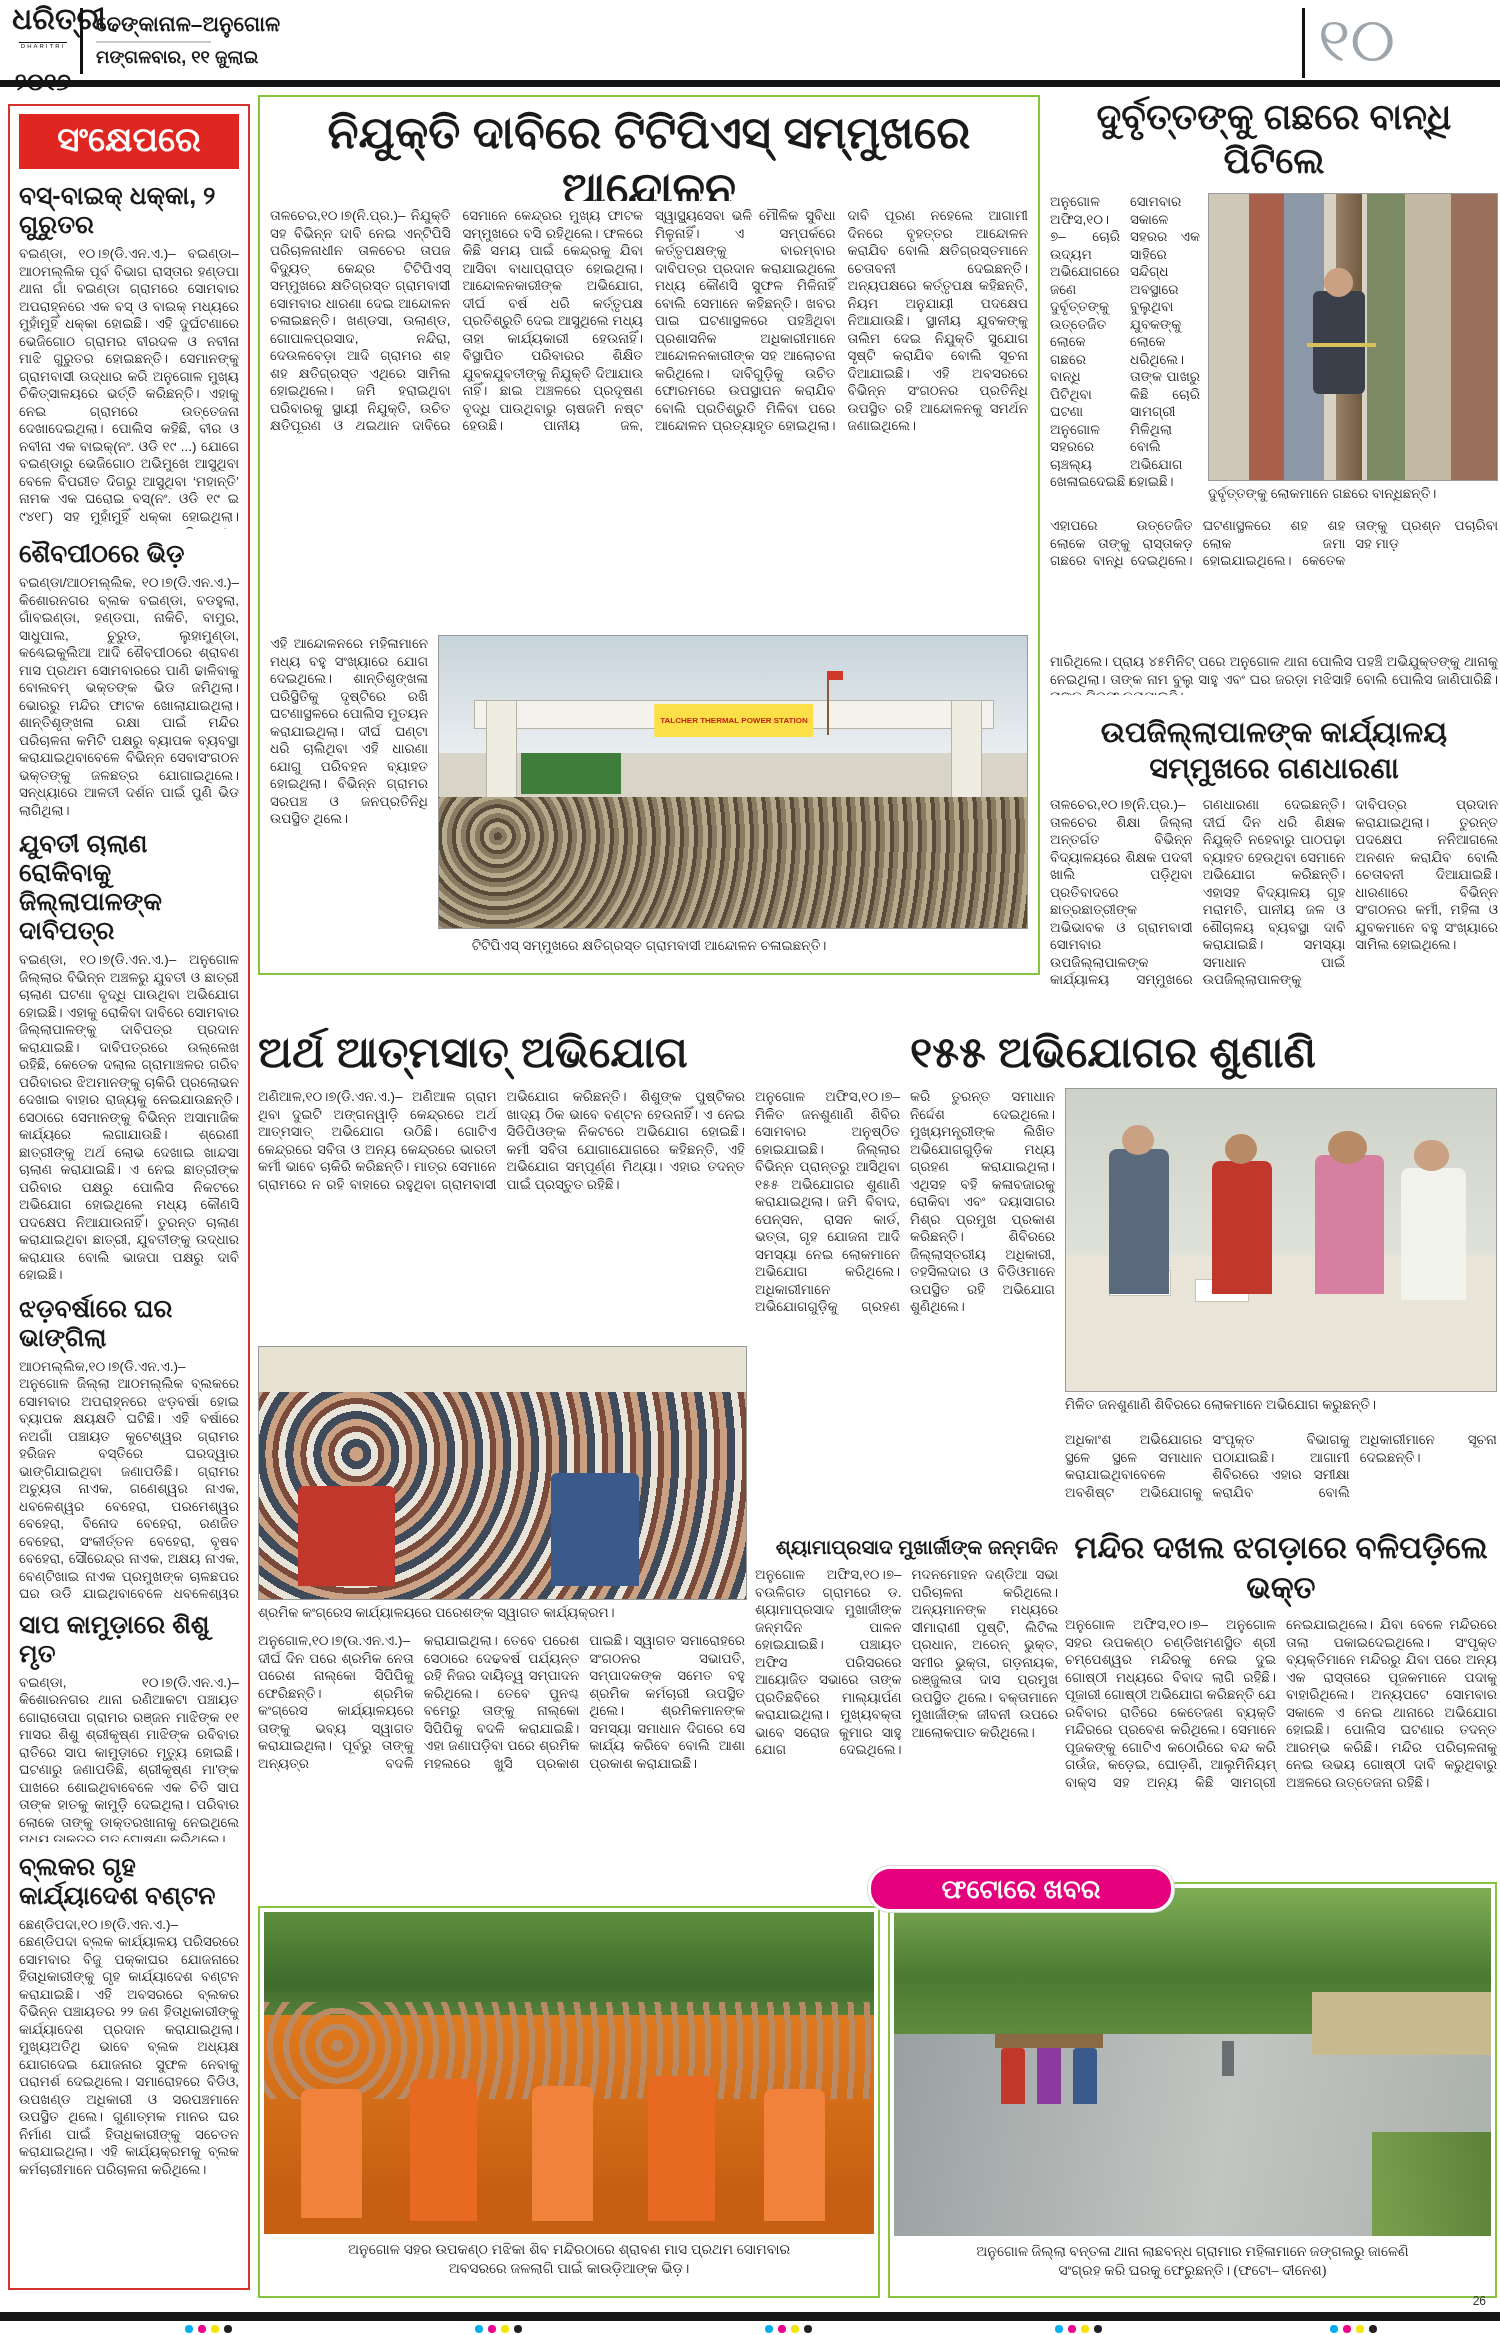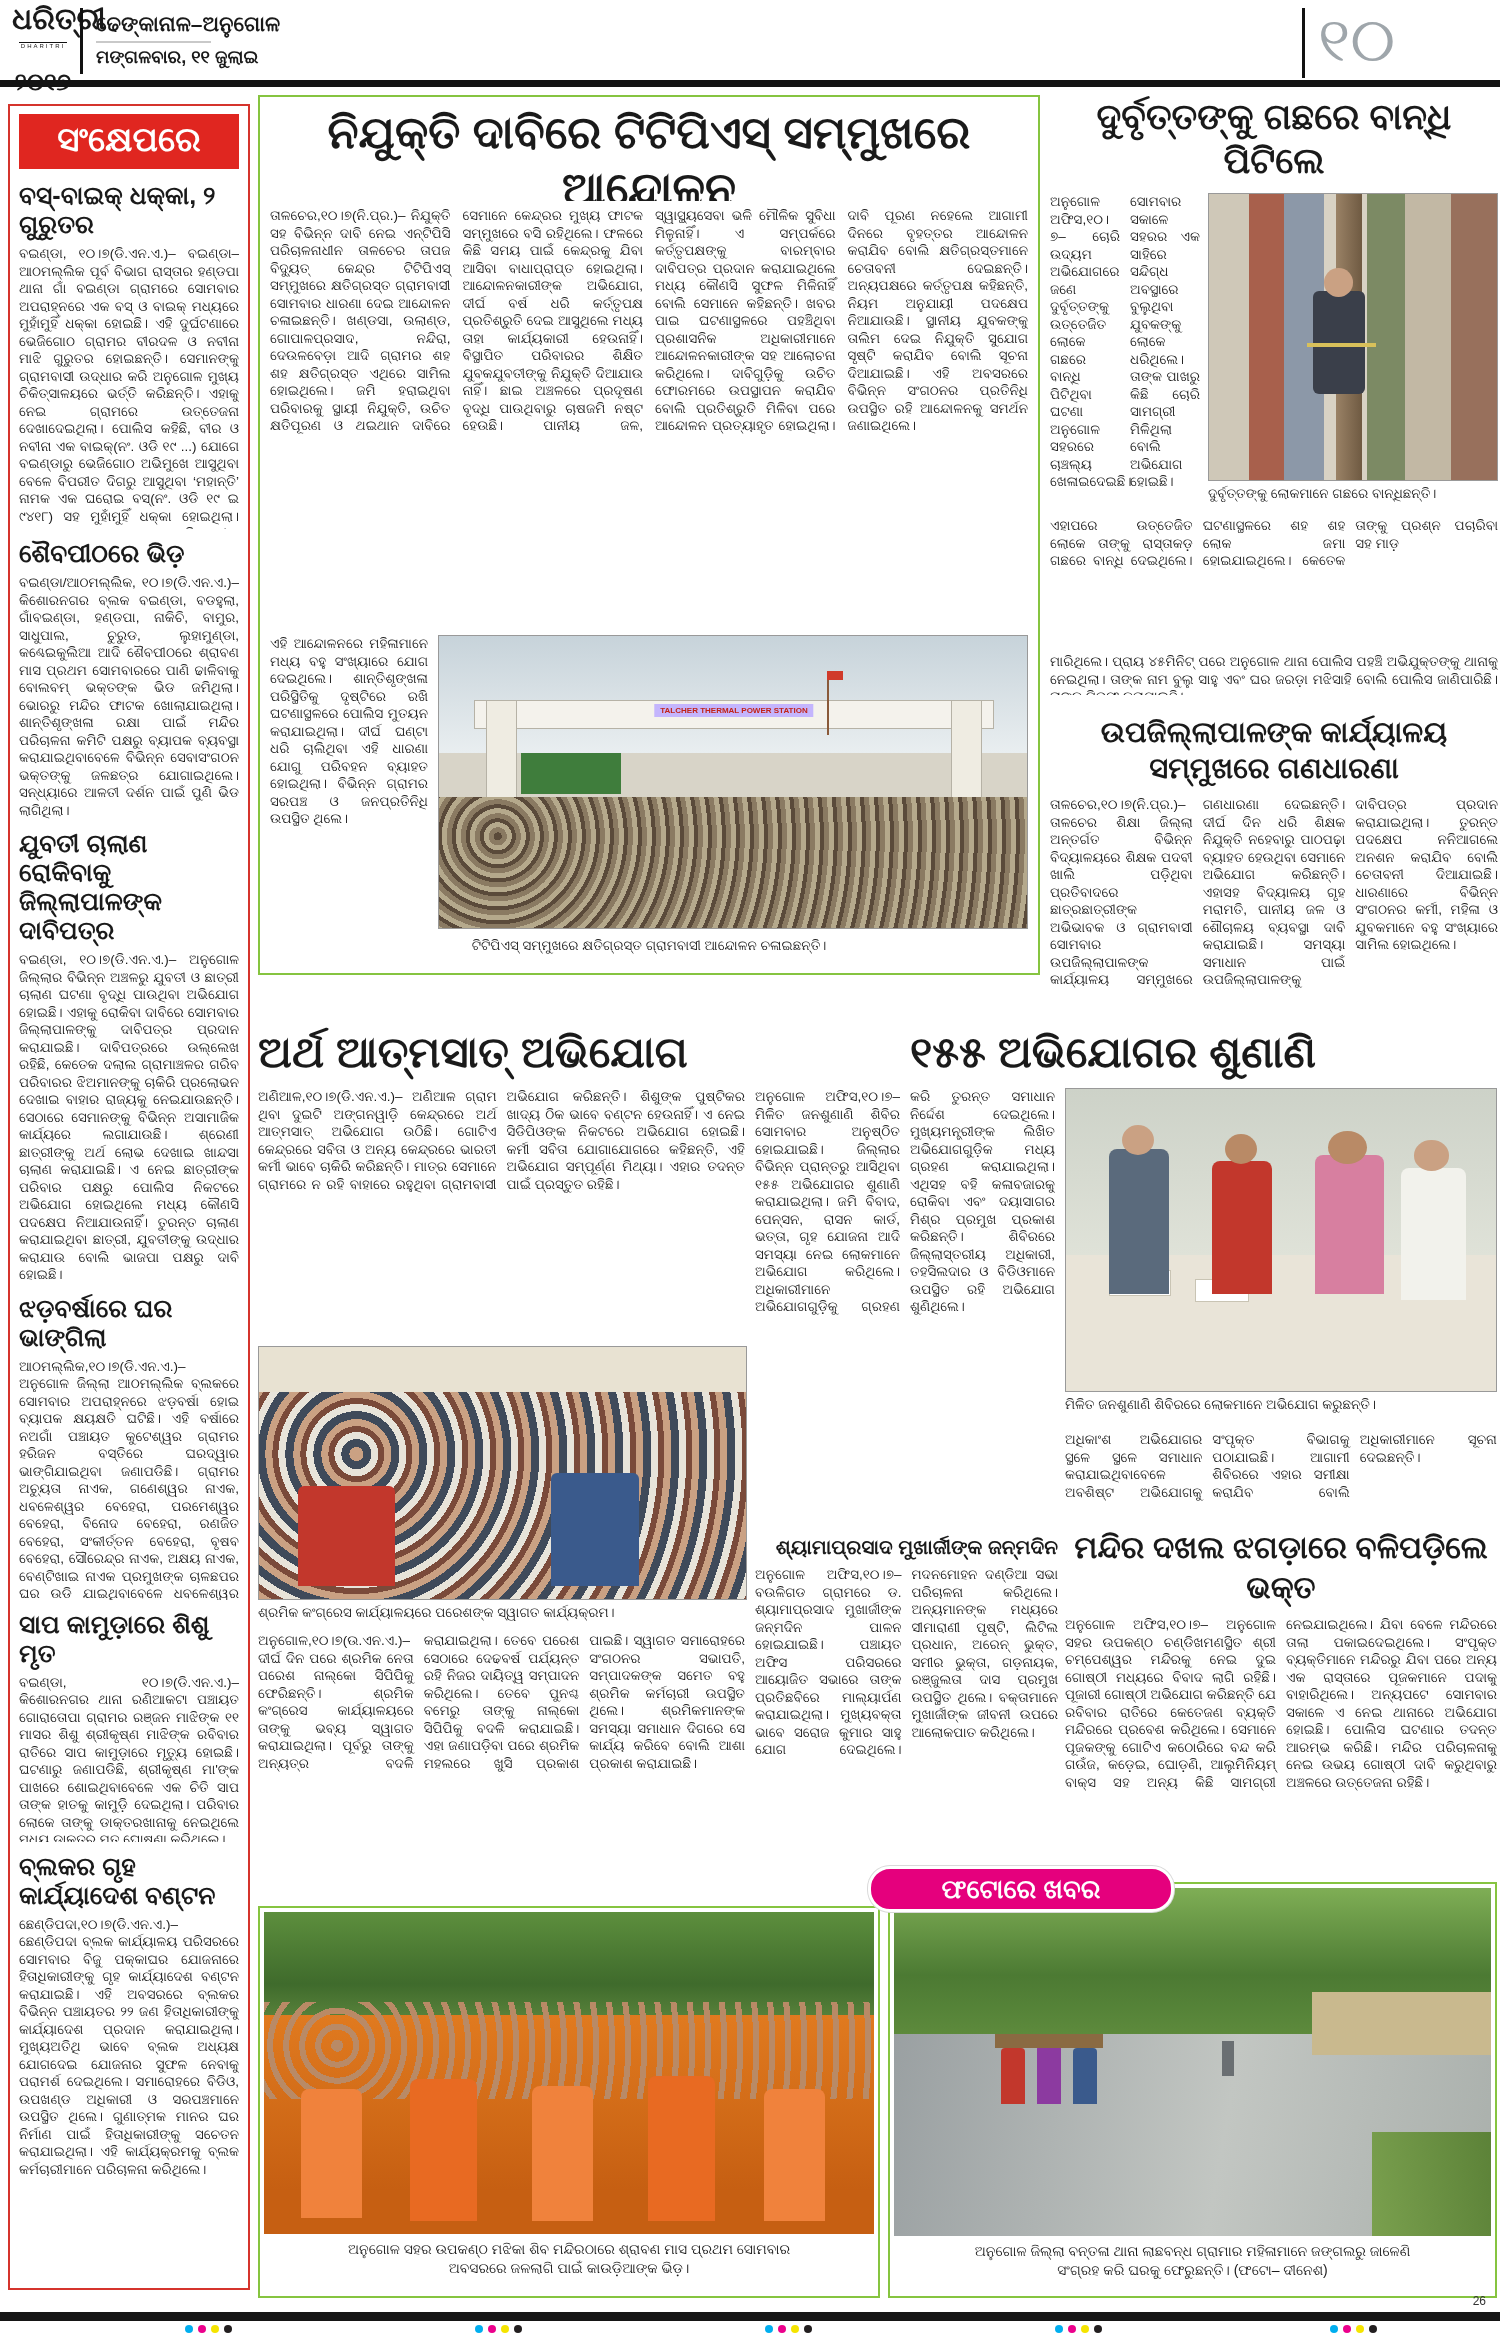--- a/index.html
+++ b/index.html
@@ -73,21 +73,21 @@
   
   .bday{position:absolute;left:755px;top:1534px;width:303px;height:368px;}
   .bday-h{font-size:20px;font-weight:800;text-align:right;line-height:26px;}
   .bday-b{margin-top:6px;height:334px;}
   .temple{position:absolute;left:1065px;top:1528px;width:432px;height:376px;}
   .temple-h{font-size:31px;font-weight:800;text-align:center;line-height:40px;}
   .temple-b{margin-top:8px;height:318px;}
   
   .pink-banner{position:absolute;left:868px;top:1866px;width:300px;height:40px;background:#e5007d;border:3px solid #ffffff;border-radius:22px;box-shadow:0 0 0 1px #d9d9d9;color:#fff;font-size:26px;font-weight:800;text-align:center;line-height:40px;z-index:5;}
   .pbox-l{position:absolute;left:258px;top:1906px;width:622px;height:392px;border:2px solid #86c440;box-sizing:border-box;padding:4px;}
-  .pbox-r{position:absolute;left:888px;top:1882px;width:609px;height:416px;border:2px solid #86c440;box-sizing:border-box;padding:4px;}
+  .pbox-r{position:absolute;left:888px;top:1882px;width:609px;height:416px;border:2px solid #86c440;box-sizing:border-box;padding:4px;font-family:Liberation Serif, serif;}
   .photo-kavadia{width:100%;height:322px;}
   .photo-road{width:100%;height:348px;}
   .pcap{text-align:center;font-size:14px;line-height:19px;margin-top:6px;}
   
   .foot-pn{position:absolute;right:14px;top:2294px;font-size:12px;color:#333;}
   .foot-bar{position:absolute;left:0;top:2312px;width:1500px;height:9px;background:#161616;}
   .regdots{position:absolute;top:2325px;display:flex;gap:5px;}
   .dot{width:8px;height:8px;border-radius:50%;}
   .d-c{background:#00aeef;}.d-m{background:#ec008c;}.d-y{background:#f5e400;}.d-k{background:#231f20;}
 </style>
@@ -143,21 +143,21 @@
   </div>
 
   <div class="main-box">
     <div class="main-h">ନିଯୁକ୍ତି ଦାବିରେ ଟିଟିପିଏସ୍ ସମ୍ମୁଖରେ ଆନ୍ଦୋଳନ</div>
     <div class="body-txt cols4 main-cols">ତାଳଚେର,୧୦।୭(ନି.ପ୍ର.)– ନିଯୁକ୍ତି ସହ ବିଭିନ୍ନ ଦାବି ନେଇ ଏନ୍‌ଟିପିସି ପରିଚାଳନାଧୀନ ତାଳଚେର ତାପଜ ବିଦ୍ୟୁତ୍ କେନ୍ଦ୍ର ଟିଟିପିଏସ୍ ସମ୍ମୁଖରେ କ୍ଷତିଗ୍ରସ୍ତ ଗ୍ରାମବାସୀ ସୋମବାର ଧାରଣା ଦେଇ ଆନ୍ଦୋଳନ ଚଳାଇଛନ୍ତି। ଖଣ୍ଡସା, ଉଲାଣ୍ଡ, ଗୋପାଳପ୍ରସାଦ, ନନ୍ଦିରା, ଦେଉଳବେଡ଼ା ଆଦି ଗ୍ରାମର ଶହ ଶହ କ୍ଷତିଗ୍ରସ୍ତ ଏଥିରେ ସାମିଲ ହୋଇଥିଲେ। ଜମି ହରାଇଥିବା ପରିବାରକୁ ସ୍ଥାୟୀ ନିଯୁକ୍ତି, ଉଚିତ କ୍ଷତିପୂରଣ ଓ ଥଇଥାନ ଦାବିରେ ସେମାନେ କେନ୍ଦ୍ରର ମୁଖ୍ୟ ଫାଟକ ସମ୍ମୁଖରେ ବସି ରହିଥିଲେ। ଫଳରେ କିଛି ସମୟ ପାଇଁ କେନ୍ଦ୍ରକୁ ଯିବା ଆସିବା ବାଧାପ୍ରାପ୍ତ ହୋଇଥିଲା। ଆନ୍ଦୋଳନକାରୀଙ୍କ ଅଭିଯୋଗ, ଦୀର୍ଘ ବର୍ଷ ଧରି କର୍ତ୍ତୃପକ୍ଷ ପ୍ରତିଶ୍ରୁତି ଦେଇ ଆସୁଥିଲେ ମଧ୍ୟ ତାହା କାର୍ଯ୍ୟକାରୀ ହେଉନାହିଁ। ବିସ୍ଥାପିତ ପରିବାରର ଶିକ୍ଷିତ ଯୁବକଯୁବତୀଙ୍କୁ ନିଯୁକ୍ତି ଦିଆଯାଉ ନାହିଁ। ଛାଇ ଅଞ୍ଚଳରେ ପ୍ରଦୂଷଣ ବୃଦ୍ଧି ପାଉଥିବାରୁ ଚାଷଜମି ନଷ୍ଟ ହେଉଛି। ପାନୀୟ ଜଳ, ସ୍ୱାସ୍ଥ୍ୟସେବା ଭଳି ମୌଳିକ ସୁବିଧା ମିଳୁନାହିଁ। ଏ ସମ୍ପର୍କରେ କର୍ତ୍ତୃପକ୍ଷଙ୍କୁ ବାରମ୍ବାର ଦାବିପତ୍ର ପ୍ରଦାନ କରାଯାଇଥିଲେ ମଧ୍ୟ କୌଣସି ସୁଫଳ ମିଳିନାହିଁ ବୋଲି ସେମାନେ କହିଛନ୍ତି। ଖବର ପାଇ ଘଟଣାସ୍ଥଳରେ ପହଞ୍ଚିଥିବା ପ୍ରଶାସନିକ ଅଧିକାରୀମାନେ ଆନ୍ଦୋଳନକାରୀଙ୍କ ସହ ଆଲୋଚନା କରିଥିଲେ। ଦାବିଗୁଡ଼ିକୁ ଉଚିତ ଫୋରମରେ ଉପସ୍ଥାପନ କରାଯିବ ବୋଲି ପ୍ରତିଶ୍ରୁତି ମିଳିବା ପରେ ଆନ୍ଦୋଳନ ପ୍ରତ୍ୟାହୃତ ହୋଇଥିଲା। ଦାବି ପୂରଣ ନହେଲେ ଆଗାମୀ ଦିନରେ ବୃହତ୍ତର ଆନ୍ଦୋଳନ କରାଯିବ ବୋଲି କ୍ଷତିଗ୍ରସ୍ତମାନେ ଚେତାବନୀ ଦେଇଛନ୍ତି। ଅନ୍ୟପକ୍ଷରେ କର୍ତ୍ତୃପକ୍ଷ କହିଛନ୍ତି, ନିୟମ ଅନୁଯାୟୀ ପଦକ୍ଷେପ ନିଆଯାଉଛି। ସ୍ଥାନୀୟ ଯୁବକଙ୍କୁ ତାଲିମ ଦେଇ ନିଯୁକ୍ତି ସୁଯୋଗ ସୃଷ୍ଟି କରାଯିବ ବୋଲି ସୂଚନା ଦିଆଯାଇଛି। ଏହି ଅବସରରେ ବିଭିନ୍ନ ସଂଗଠନର ପ୍ରତିନିଧି ଉପସ୍ଥିତ ରହି ଆନ୍ଦୋଳନକୁ ସମର୍ଥନ ଜଣାଇଥିଲେ।</div>
     <div class="main-row">
       <div class="body-txt main-leftcol">ଏହି ଆନ୍ଦୋଳନରେ ମହିଳାମାନେ ମଧ୍ୟ ବହୁ ସଂଖ୍ୟାରେ ଯୋଗ ଦେଇଥିଲେ। ଶାନ୍ତିଶୃଙ୍ଖଳା ପରିସ୍ଥିତିକୁ ଦୃଷ୍ଟିରେ ରଖି ଘଟଣାସ୍ଥଳରେ ପୋଲିସ ମୁତୟନ କରାଯାଇଥିଲା। ଦୀର୍ଘ ଘଣ୍ଟା ଧରି ଚାଲିଥିବା ଏହି ଧାରଣା ଯୋଗୁ ପରିବହନ ବ୍ୟାହତ ହୋଇଥିଲା। ବିଭିନ୍ନ ଗ୍ରାମର ସରପଞ୍ଚ ଓ ଜନପ୍ରତିନିଧି ଉପସ୍ଥିତ ଥିଲେ।</div>
       <div class="photo photo-ttps">
         <div style="left:0;top:0;width:100%;height:40%;background:linear-gradient(#c7d3da,#e9eef0);"></div>
         <div style="left:6%;top:22%;width:88%;height:9%;background:#f4f2ec;border:1px solid #b6b2a6;">
-          <div style="left:50%;top:10%;transform:translateX(-50%);position:absolute;font-size:8px;font-weight:700;color:#c22317;background:#c4b5fd;padding:2px 6px;white-space:nowrap;">TALCHER THERMAL POWER STATION</div>
+          <div style="left:50%;top:10%;transform:translateX(-50%);position:absolute;font-size:8px;font-weight:700;color:#c22317;background:#fde047;padding:12px 6px;white-space:nowrap;">TALCHER THERMAL POWER STATION</div>
         </div>
         <div style="left:8%;top:22%;width:5%;height:34%;background:#efece2;border:1px solid #b6b2a6;"></div>
         <div style="left:87%;top:22%;width:5%;height:34%;background:#efece2;border:1px solid #b6b2a6;"></div>
         <div style="left:14%;top:40%;width:17%;height:14%;background:#3f7d3c;"></div>
         <div style="left:66%;top:12%;width:2px;height:22%;background:#8a5a3a;"></div>
         <div style="left:66%;top:12%;width:16px;height:9px;background:#d03a2a;"></div>
         <div style="left:0;top:55%;width:100%;height:45%;background:repeating-radial-gradient(circle at 10% 30%, #5a4a3a 0 4px, #8a7a62 4px 9px, #b5a98c 9px 14px);"></div>
       </div>
     </div>
     <div class="cap main-cap">ଟିଟିପିଏସ୍ ସମ୍ମୁଖରେ କ୍ଷତିଗ୍ରସ୍ତ ଗ୍ରାମବାସୀ ଆନ୍ଦୋଳନ ଚଳାଇଛନ୍ତି।</div>

